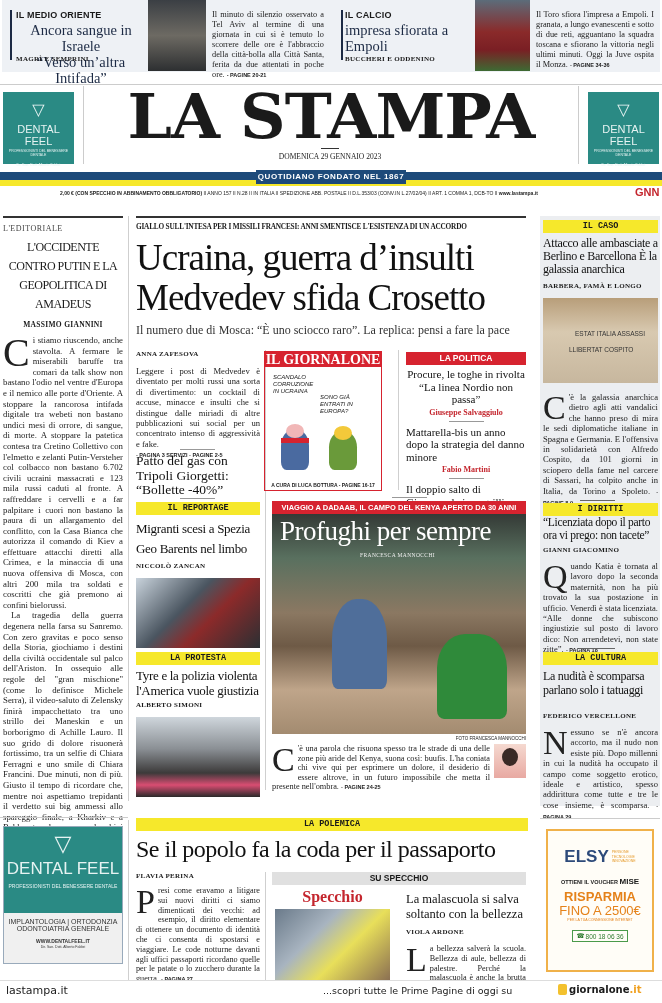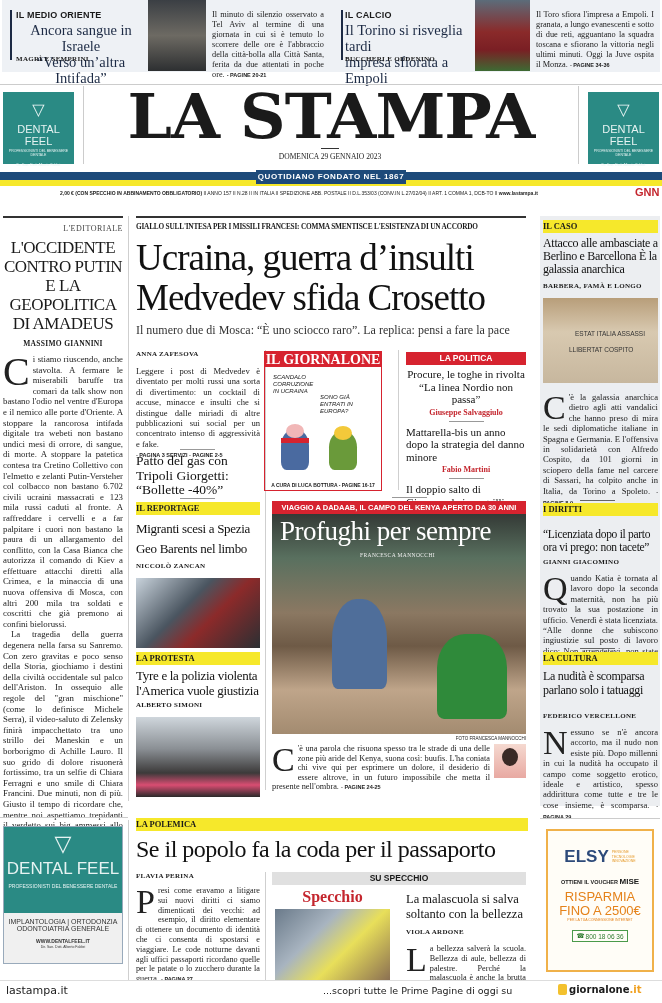--- a/index.html
+++ b/index.html
@@ -13,21 +13,21 @@
 .toph{font-family:"Liberation Serif",serif;font-size:14.5px;line-height:16px;color:#1c2a44}
 .byl{font-family:"Liberation Serif",serif;font-weight:bold;font-size:7px;letter-spacing:.3px;text-transform:uppercase}
 .small{font-family:"Liberation Serif",serif;font-size:8.3px;line-height:10px;text-align:justify}
 .leftbar{border-left:2px solid #1c2a44}
 .photo{background:#555}
 
 .ad{background:#2a8a84;color:#e6f3f2;text-align:center;font-family:"Liberation Sans",sans-serif}
 .masthead{font-family:"DejaVu Serif",serif;font-weight:bold;font-size:62px;letter-spacing:-1px;transform:scaleX(1.02);text-align:center}
 .blueband{background:#1d4a7a}
 .yellowband{background:#f6e82b}
-.tag-y{background:#f6e82b;color:#1a1a1a;text-align:left;font-family:Liberation Serif, serif;font-weight:bold;font-size:8.5px;line-height:13px}
+.tag-y{background:#f6e82b;color:#1a1a1a;text-align:center;font-family:Liberation Mono, monospace;font-weight:bold;font-size:8.5px;line-height:13px}
 .tag-r{background:#d6232f;color:#fff;text-align:center;font-family:"Liberation Sans",sans-serif;font-weight:bold;font-size:8.5px;line-height:13px}
 .tag-g{background:#e0e0e0;color:#1a1a1a;text-align:center;font-family:"Liberation Sans",sans-serif;font-weight:bold;font-size:8.5px;line-height:13px}
 .hd{font-family:"Liberation Serif",serif;color:#111}
 .red{color:#c4262e}
 .body{font-family:"Liberation Serif",serif;font-size:8.6px;line-height:10.4px;text-align:justify;color:#222}
 .rule{height:2px;background:#333}
 .sep{width:1px;background:#cfcfcf}
 .drop{float:left;font-size:34px;line-height:28px;margin:2px 3px 0 0;font-family:"Liberation Serif",serif}
 .graybox{background:#eceef1}
 .pg{font-family:"Liberation Sans",sans-serif;font-size:5.5px;font-weight:bold}
@@ -43,21 +43,20 @@
     <div>“Verso un’altra Intifada”</div>
   </div>
   <div class="abs byl" style="left:14px;top:55px;">MAGRÌ E SEMPRINI</div>
   <div class="abs photo" style="left:146px;top:0;width:58px;height:71px;background:linear-gradient(180deg,#3b3f44,#6d6a63 50%,#2d2f31);"></div>
   <div class="abs small" style="left:210px;top:10px;width:112px;"><span>Il minuto di silenzio osservato a Tel Aviv al termine di una giornata in cui si è temuto lo scorrere delle ore è l'abbraccio della città-bolla alla Città Santa, ferita da due attentati in poche ore.</span> <span class="pg">- PAGINE 20-21</span></div>
 </div>
 <div class="abs topbox" style="left:333px;width:327px;">
   <div class="abs leftbar" style="left:8px;top:10px;height:50px;"></div>
   <div class="abs kicker" style="left:12px;top:10px;">IL CALCIO</div>
   <div class="abs toph" style="left:12px;top:22px;width:130px;">
-    <div>Il Torino si risveglia tardi</div>
     <div>impresa sfiorata a Empoli</div>
   </div>
   <div class="abs byl" style="left:12px;top:55px;">BUCCHERI E ODDENINO</div>
   <div class="abs photo" style="left:142px;top:0;width:55px;height:71px;background:linear-gradient(180deg,#5c6c7a,#8a2a2a 45%,#7a1f24 70%,#3d6a33);"></div>
   <div class="abs small" style="left:203px;top:10px;width:118px;"><span>Il Toro sfiora l'impresa a Empoli. I granata, a lungo evanescenti e sotto di due reti, agguantano la squadra toscana e sfiorano la vittoria negli ultimi minuti. Oggi la Juve ospita il Monza.</span> <span class="pg">- PAGINE 34-36</span></div>
 </div>
 
 <div class="abs" style="left:0;top:84px;width:662px;height:1px;background:#ccc"></div>
 <div class="abs ad" style="left:3px;top:92px;width:71px;height:72px;">
   <div style="font-size:16px;margin-top:8px">▽</div>
@@ -82,33 +81,33 @@
 <div class="abs blueband sans" style="left:256px;top:170px;width:150px;height:14px;color:#fff;font-weight:bold;font-size:8px;text-align:center;line-height:14px;letter-spacing:.6px">QUOTIDIANO FONDATO NEL 1867</div>
 <div class="abs sans" style="left:60px;top:190px;width:540px;font-size:5px;white-space:nowrap;">
   <b>2,00 € (CON SPECCHIO IN ABBINAMENTO OBBLIGATORIO)</b>
   <span>II ANNO 157 II N.28 II IN ITALIA II SPEDIZIONE ABB. POSTALE II D.L.353/03 (CONV.IN L.27/02/04) II ART. 1 COMMA 1, DCB-TO II</span>
   <b>www.lastampa.it</b>
 </div>
 <div class="abs sans" style="left:635px;top:186px;font-size:11px;font-weight:bold;color:#c4262e">GNN</div>
 
 <div class="abs rule" style="left:3px;top:216px;width:120px"></div>
 <div class="abs" style="left:3px;top:224px;width:120px;">
-  <div class="serif" style="text-align:right;font-size:8px;color:#444;letter-spacing:.5px">L'EDITORIALE</div>
-  <div class="serif" style="text-align:center;font-size:17px;line-height:19px;margin-top:5px;letter-spacing:-.5px">L'OCCIDENTE CONTRO PUTIN E LA GEOPOLITICA DI AMADEUS</div>
+  <div class="serif" style="text-align:left;font-size:8px;color:#444;letter-spacing:.5px">L'EDITORIALE</div>
+  <div class="serif" style="text-align:center;font-size:12px;line-height:19px;margin-top:5px;letter-spacing:-.5px">L'OCCIDENTE CONTRO PUTIN E LA GEOPOLITICA DI AMADEUS</div>
   <div class="serif" style="text-align:center;font-size:7.5px;margin-top:6px;letter-spacing:.3px;font-weight:bold">MASSIMO GIANNINI</div>
   <div class="body" style="margin-top:6px;font-size:8.8px;line-height:10.6px">
     <span class="drop" style="font-size:40px;line-height:32px">C</span><span>i stiamo riuscendo, anche stavolta. A fermare le miserabili baruffe tra comari da talk show non bastano l'odio nel ventre d'Europa e il nemico alle porte d'Oriente. A stoppare la rancorosa intifada digitale tra webeti non bastano undici mesi di orrore, di sangue, di morte. A stoppare la patetica contesa tra Cretino Collettivo con l'elmetto e zelanti Putin-Versteher col colbacco non bastano 6.702 civili ucraini massacrati e 123 mila russi caduti al fronte. A raffreddare i cervelli e a far palpitare i cuori non bastano la paura di un allargamento del conflitto, con la Casa Bianca che autorizza il comando di Kiev a effettuare attacchi diretti alla Crimea, e la minaccia di una nuova offensiva di Mosca, con altri 200 mila tra soldati e coscritti che già premono ai confini bielorussi.</span>
     <p style="text-indent:8px">La tragedia della guerra degenera nella farsa su Sanremo. Con zero gravitas e poco senso della Storia, giochiamo i destini della civiltà occidentale sul palco dell'Ariston. In ossequio alle regole del "gran mischione" (come lo definisce Michele Serra), il video-saluto di Zelensky finirà impacchettato tra uno strillo dei Maneskin e un borborigmo di Achille Lauro. Il suo grido di dolore risuonerà fortissimo, tra un selfie di Chiara Ferragni e uno smile di Chiara Francini. Due minuti, non di più. Giusto il tempo di ricordare che, mentre noi aspettiamo trepidanti il verdetto sui big ammessi allo spareggio finale, a Kharkiv e a Bakhmut donne e bambini continuano a morire sotto i bombardamenti dello Zar. Poi via, come sempre, show must go on. "Perché Sanremo è Sanremo", come recita il claim del contenitore più nazional-popolare della Patria.</p>
   </div>
   <div class="sans" style="font-size:5px;margin-top:3px">CONTINUA A PAGINA 27</div>
 </div>
 <div class="abs sep" style="left:128px;top:216px;height:585px"></div>
 
 <div class="abs rule" style="left:136px;top:216px;width:390px"></div>
-<div class="abs serif" style="left:136px;top:222px;width:392px;font-size:7.3px;font-weight:bold;white-space:nowrap;overflow:hidden;letter-spacing:-.2px">GIALLO SULL'INTESA PER I MISSILI FRANCESI: COMMA SMENTISCE L'ESISTENZA DI UN ACCORDO</div>
+<div class="abs serif" style="left:136px;top:222px;width:392px;font-size:7.3px;font-weight:bold;white-space:nowrap;overflow:hidden;letter-spacing:-.2px">GIALLO SULL'INTESA PER I MISSILI FRANCESI: ANNI SMENTISCE L'ESISTENZA DI UN ACCORDO</div>
 <div class="abs hd" style="left:136px;top:238px;width:395px;font-size:37px;line-height:40px;letter-spacing:-1px">
   <div>Ucraina, guerra d’insulti</div>
   <div>Medvedev sfida Crosetto</div>
 </div>
 <div class="abs serif" style="left:136px;top:323px;width:395px;font-size:12px;color:#333">Il numero due di Mosca: “È uno sciocco raro”. La replica: pensi a fare la pace</div>
 
 <div class="abs" style="left:136px;top:350px;width:124px;">
   <div class="byl">ANNA ZAFESOVA</div>
   <div class="body" style="margin-top:8px">Leggere i post di Medvedev è diventato per molti russi una sorta di divertimento: un cocktail di accuse, minacce e insulti che si distingue dalle miriadi di altre pubblicazioni sui social per un concentrato intenso di aggressività e fake.</div>
   <div class="pg" style="margin-top:3px">- PAGINA 3   SERVIZI - PAGINE 2-5</div>
@@ -165,21 +164,21 @@
     <div class="sans" style="position:absolute;left:26px;top:48px;font-size:6.5px;color:#333">LLIBERTAT COSPITO</div>
   </div>
   <div class="body" style="margin-top:9px">
     <span class="drop">C</span><span>'è la galassia anarchica dietro agli atti vandalici che hanno preso di mira le sedi diplomatiche italiane in Spagna e Germania. E l'offensiva in solidarietà con Alfredo Cospito, da 101 giorni in sciopero della fame nel carcere di Sassari, ha colpito anche in Italia, da Torino a Spoleto.</span> <span class="pg">- PAGINE 8-9</span>
   </div>
 </div>
 
 <div class="abs" style="left:580px;top:500px;width:35px;height:1px;background:#666"></div>
 <div class="abs" style="left:543px;top:503px;width:115px;">
   <div class="tag-y">I DIRITTI</div>
-  <div class="hd" style="font-size:11.5px;line-height:13px;margin-top:12px;letter-spacing:-.3px">“Licenziata dopo il parto ora vi prego: non tacete”</div>
+  <div class="hd" style="font-size:11.5px;line-height:13px;margin-top:0;letter-spacing:-.3px">“Licenziata dopo il parto ora vi prego: non tacete”</div>
   <div class="byl" style="margin-top:4px">GIANNI GIACOMINO</div>
   <div class="body" style="margin-top:7px">
     <span class="drop">Q</span><span>uando Katia è tornata al lavoro dopo la seconda maternità, non ha più trovato la sua postazione in ufficio. Venerdì è stata licenziata. “Alle donne che subiscono ingiustizie sul posto di lavoro dico: Non arrendetevi, non state zitte”.</span> <span class="pg">- PAGINA 18</span>
   </div>
 </div>
 
 <div class="abs" style="left:580px;top:648px;width:35px;height:1px;background:#666"></div>
 <div class="abs" style="left:543px;top:652px;width:115px;">
   <div class="tag-y">LA CULTURA</div>
   <div class="hd" style="font-size:12px;line-height:13.5px;margin-top:5px;letter-spacing:-.3px">La nudità è scomparsa parlano solo i tatuaggi</div>
@@ -268,21 +267,21 @@
   </div>
 </div>
 
 <div class="abs" style="left:540px;top:818px;width:120px;height:1px;background:#ccc"></div>
 <div class="abs sans" style="left:546px;top:829px;width:108px;height:143px;border:2px solid #f0b14a;text-align:center;background:#fffdf7">
   <div style="display:flex;align-items:center;justify-content:center;margin-top:16px;gap:3px">
     <span style="font-size:17px;color:#2d4a7a;font-weight:bold">ELSY</span>
     <span style="font-size:3.5px;color:#e59a2a;text-align:left;line-height:4.5px"><span>PERSONE</span><br><span>TECNOLOGIE</span><br><span>INNOVAZIONE</span></span>
   </div>
   <div style="font-size:5.5px;font-weight:bold;margin-top:10px"><span>OTTIENI IL VOUCHER</span> <span style="font-size:8px">MISE</span></div>
-  <div style="font-size:13px;font-weight:normal;color:#e5821a;margin-top:4px;line-height:14px">RISPARMIA</div>
+  <div style="font-size:13px;font-weight:bold;color:#e5821a;margin-top:4px;line-height:14px">RISPARMIA</div>
   <div style="font-size:13px;font-weight:normal;color:#e5821a;line-height:14px">FINO A 2500€</div>
   <div style="font-size:3.5px;color:#e5821a">PER LA TUA CONNESSIONE INTERNET</div>
   <div style="display:inline-flex;align-items:center;gap:1px;margin-top:8px;border:1px solid #4a9a4a;padding:1px 3px;font-size:6.5px;color:#2d7a2d">
     <span>☎</span>
       <span>800 18 06 36</span>
   </div>
 </div>
 
 <div class="abs" style="left:0;top:980px;width:662px;height:1px;background:#ddd"></div>
 <div class="abs" style="left:0;top:981px;width:662px;height:22px;background:#fff">

